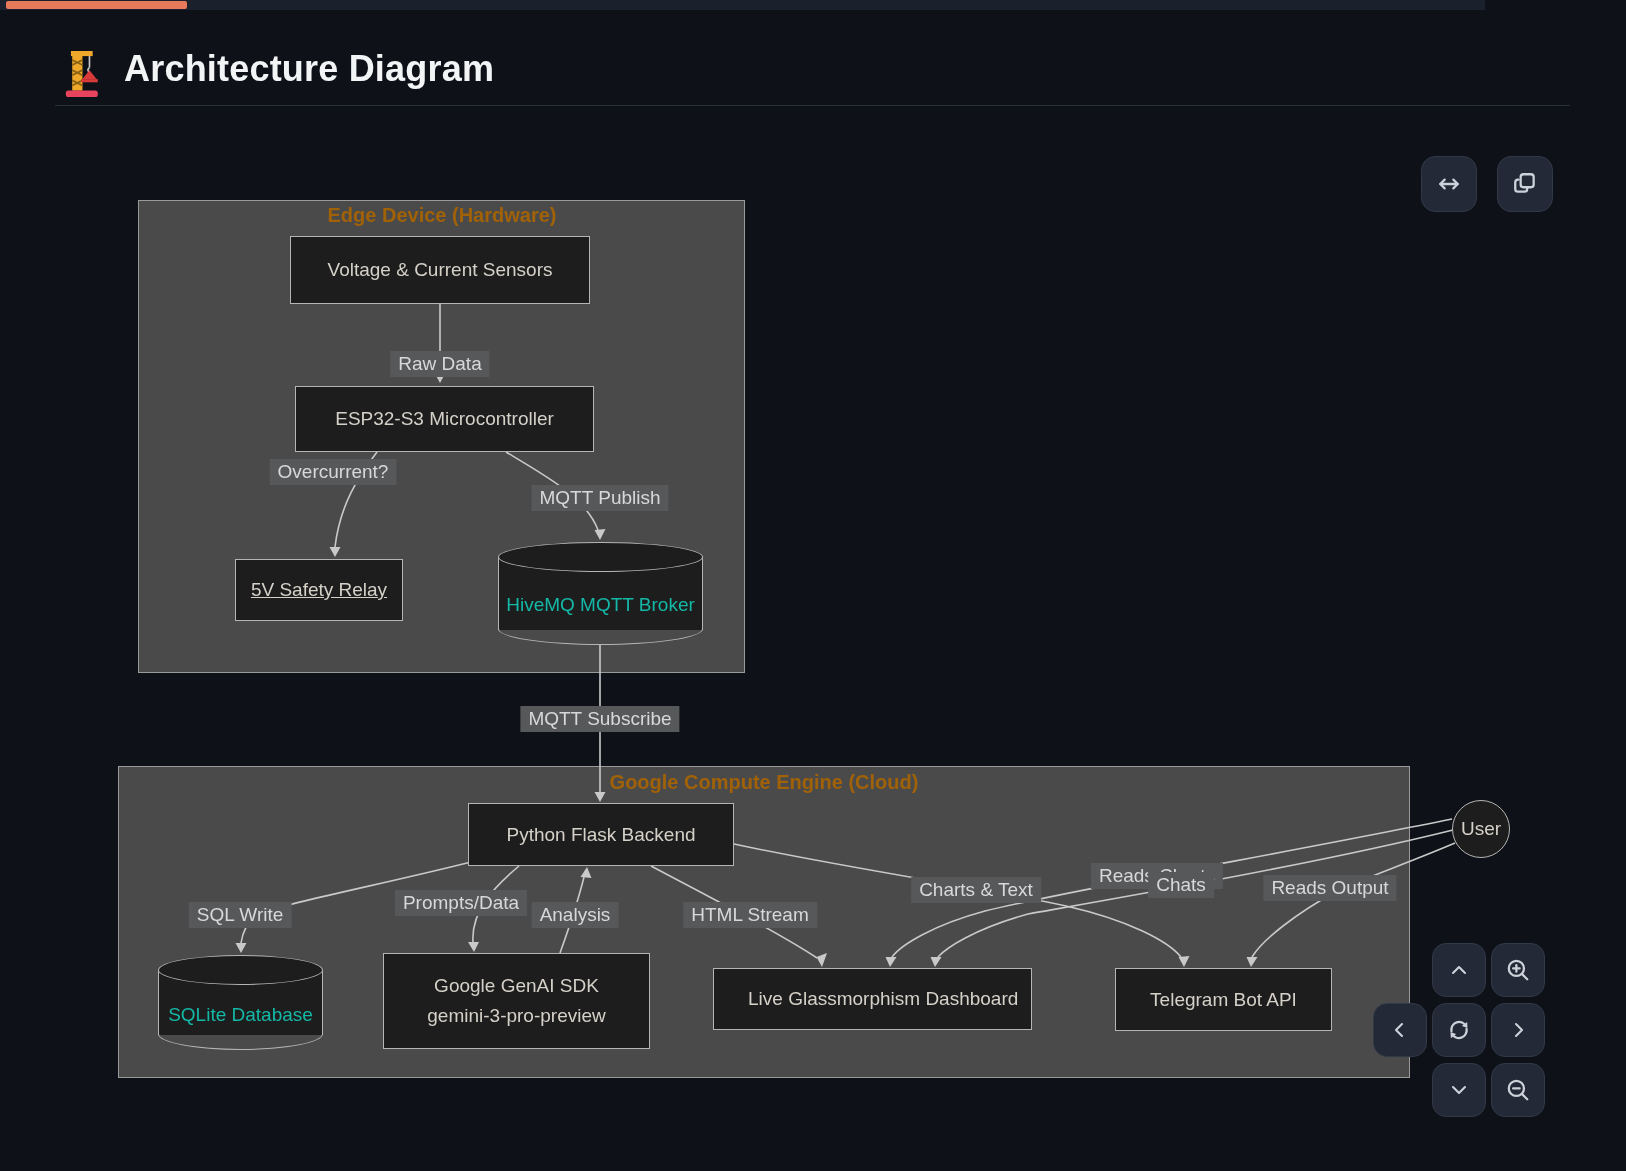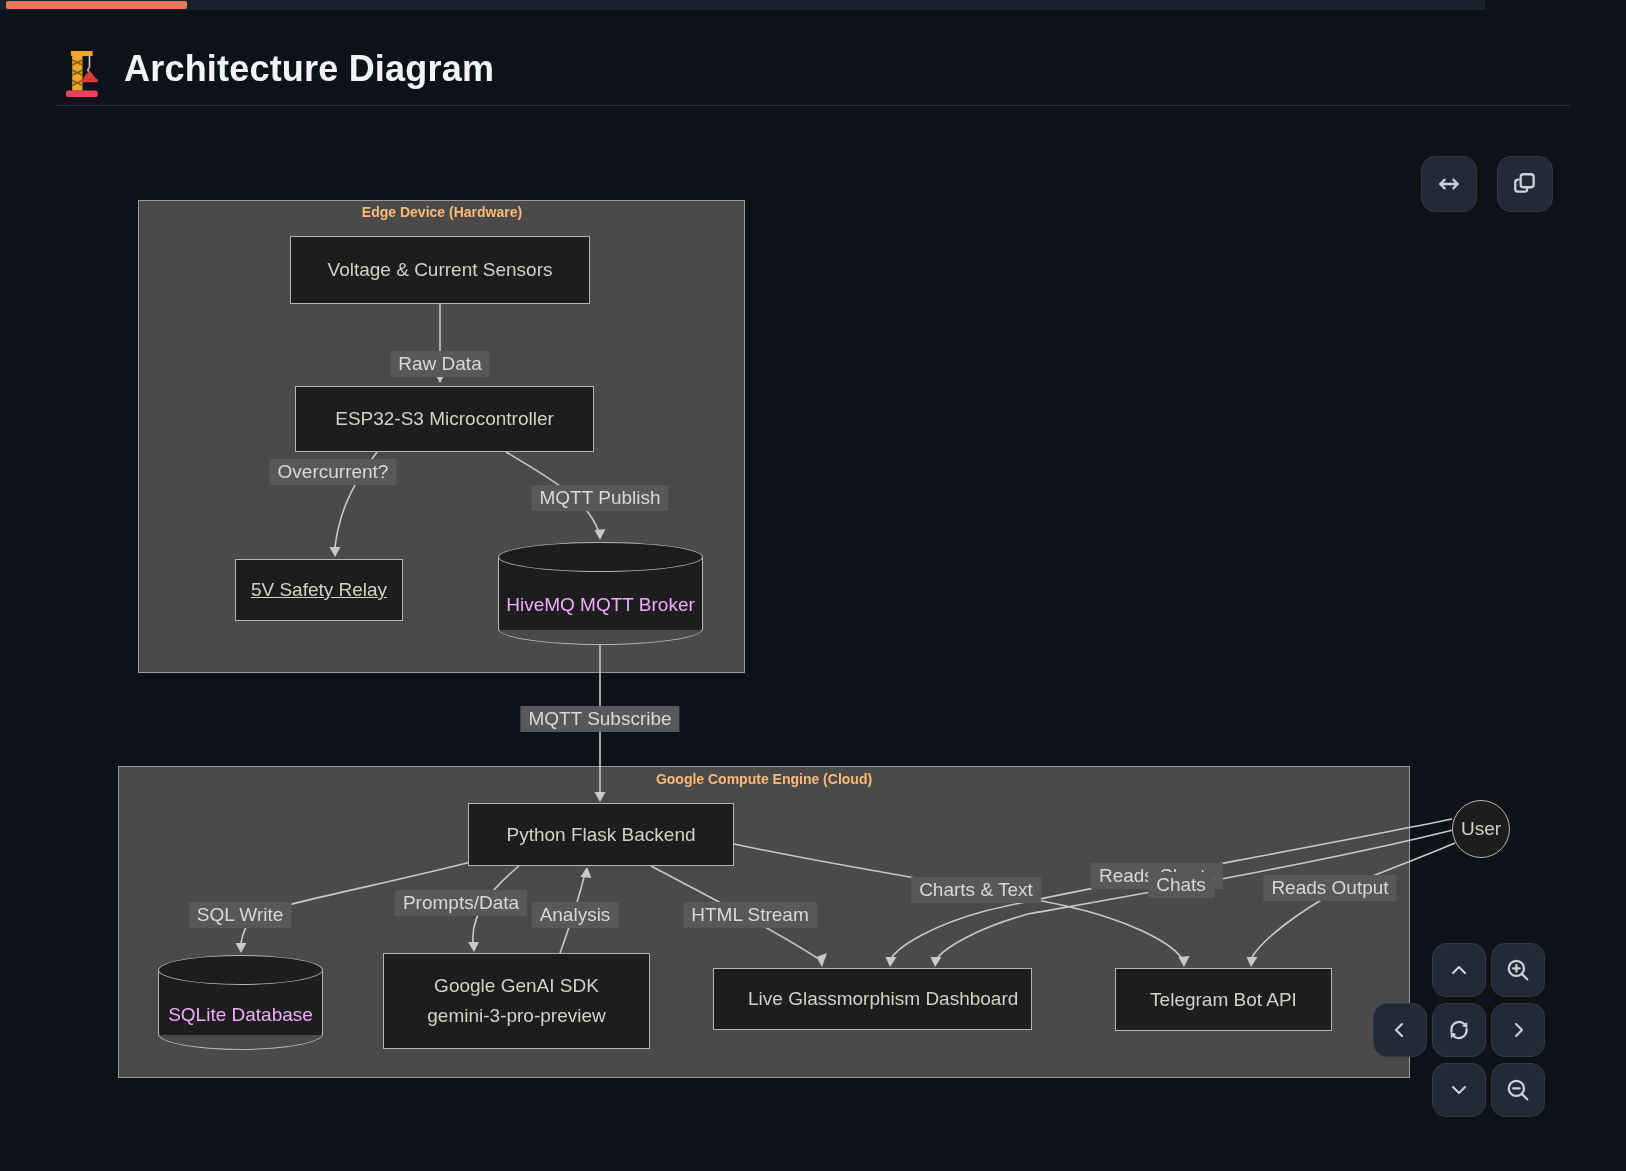--- a/index.html
+++ b/index.html
@@ -26,34 +26,34 @@
   .ibtn {
     width:56px; height:56px; background:#232936; border:1px solid #313947;
     border-radius:14px; display:flex; align-items:center; justify-content:center;
     z-index:6; cursor:pointer;
   }
   .ibtn svg { stroke:#ccd2da; fill:none; stroke-width:2.1; stroke-linecap:round; stroke-linejoin:round; }
   .ibtn .fillico { fill:#ccd2da; stroke:none; }
 
   
   .sub { background:#4a4a4b; border:1px solid #9a9a9a; z-index:1; }
-  .subtitle { z-index:3; font-size:14px; font-weight:700; color:#fdba74; text-align:center; white-space:nowrap; transform:translateX(-50%); }
+  .subtitle { z-index:3; font-size:20px; font-weight:700; color:#a16207; text-align:center; white-space:nowrap; transform:translateX(-50%); }
 
   
   .node {
     background:#1d1d1d; border:1px solid #b5b5b5; color:#d5d1c9;
     display:flex; align-items:center; justify-content:center; text-align:center;
     font-size:19px; z-index:3; white-space:nowrap;
   }
   .node .lines { line-height:30px; white-space:nowrap; }
   .node.clip { justify-content:flex-start; padding-left:34px; overflow:hidden; }
 
   
   .cyl { background:#1d1d1d; border-left:1px solid #b5b5b5; border-right:1px solid #b5b5b5; z-index:3;
-         display:flex; align-items:center; justify-content:center; color:#f0abfc; font-size:19px; white-space:nowrap; }
+         display:flex; align-items:center; justify-content:center; color:#14b8a6; font-size:19px; white-space:nowrap; }
   .cyl::before { content:""; position:absolute; left:-1px; right:-1px; top:-14px; height:28px;
                  background:#1d1d1d; border:1px solid #b5b5b5; border-radius:50%; }
   .cyl::after  { content:""; position:absolute; left:-1px; right:-1px; bottom:-15px; height:30px;
                  border:1px solid #b5b5b5; border-radius:50%; clip-path:inset(15px 0 0 0); }
   .cyl span { position:relative; z-index:1; }
 
   
   .circle-node { width:58px; height:58px; border-radius:50%; background:#1d1d1d; border:1px solid #b5b5b5;
                  display:flex; align-items:center; justify-content:center; font-size:19px; color:#d5d1c9; z-index:3; }
 

